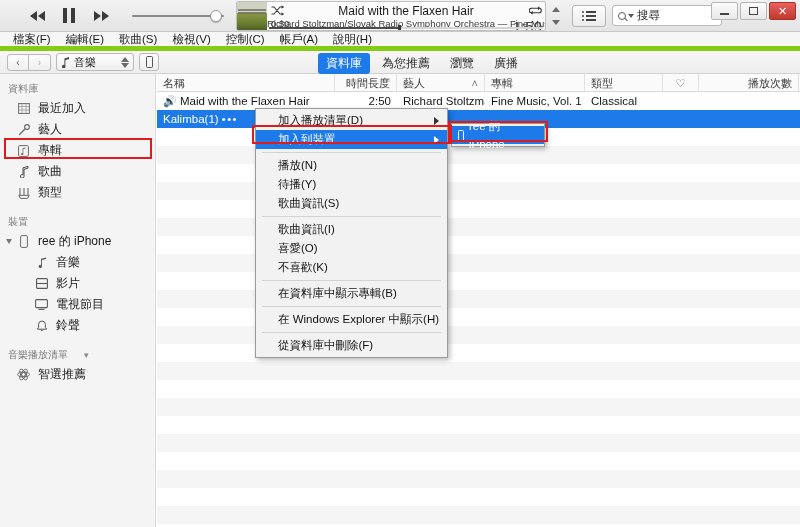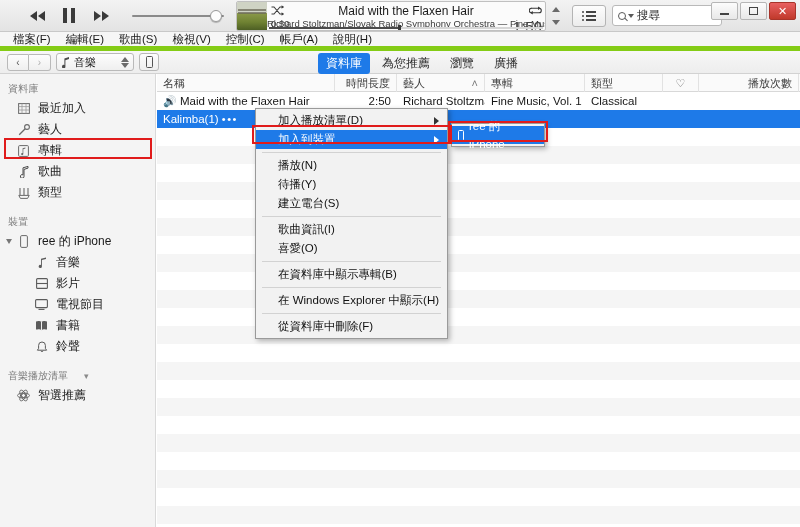--- a/index.html
+++ b/index.html
@@ -428,29 +428,20 @@
     <div class="sbitem sub">
       <span class="sbicon">
         <svg width="13" height="11" viewBox="0 0 13 11">
             <rect x="0.6" y="0.6" width="11.8" height="8" rx="1" fill="none" stroke="#5b5b5b" stroke-width="1.1"></rect>
             <path d="M3.5 10.4 H9.5" stroke="#5b5b5b" stroke-width="1.1"></path>
           </svg>
       </span>
       <span>電視節目</span>
     </div>
 
-    <div class="sbitem sub">
-      <span class="sbicon">
-        <svg width="13" height="11" viewBox="0 0 13 11">
-            <path d="M6.5 2 C5 0.6 2.6 0.8 1 1.4 V9.6 C2.6 9 5 8.8 6.5 10.2 C8 8.8 10.4 9 12 9.6 V1.4 C10.4 0.8 8 0.6 6.5 2 Z" fill="#5b5b5b"></path>
-            <path d="M6.5 2 V10.2" stroke="#fff" stroke-width=".9"></path>
-          </svg>
-      </span>
-      <span>書籍</span>
-    </div>
 
 
     <div class="sbitem sub">
       <span class="sbicon">
         <svg width="12" height="12" viewBox="0 0 12 12">
             <path d="M6 1 a3.4 3.4 0 0 1 3.4 3.4 V7.4 L10.6 9.2 H1.4 L2.6 7.4 V4.4 A3.4 3.4 0 0 1 6 1 Z" fill="none" stroke="#5b5b5b" stroke-width="1"></path>
             <path d="M4.8 9.8 a1.3 1.3 0 0 0 2.4 0" fill="none" stroke="#5b5b5b" stroke-width="1"></path>
           </svg>
       </span>
       <span>鈴聲</span>
@@ -546,24 +537,25 @@
       <span>加入播放清單(D)</span>
       <span class="arrow"></span>
     </div>
     <div class="ctxitem hl">
       <span>加入到裝置</span>
       <span class="arrow"></span>
     </div>
     <div class="ctxsep"></div>
     <div class="ctxitem">播放(N)</div>
     <div class="ctxitem">待播(Y)</div>
-    <div class="ctxitem">建立電台(S)</div>
+    <div class="ctxitem">歌曲資訊(S)</div>
     <div class="ctxsep"></div>
     <div class="ctxitem">歌曲資訊(I)</div>
     <div class="ctxitem">喜愛(O)</div>
+    <div class="ctxitem">不喜歡(K)</div>
     <div class="ctxsep"></div>
     <div class="ctxitem">在資料庫中顯示專輯(B)</div>
     <div class="ctxsep"></div>
     <div class="ctxitem">在 Windows Explorer 中顯示(H)</div>
     <div class="ctxsep"></div>
     <div class="ctxitem">從資料庫中刪除(F)</div>
   </div>
 
   <div class="submenu">
     <div class="subitem">

